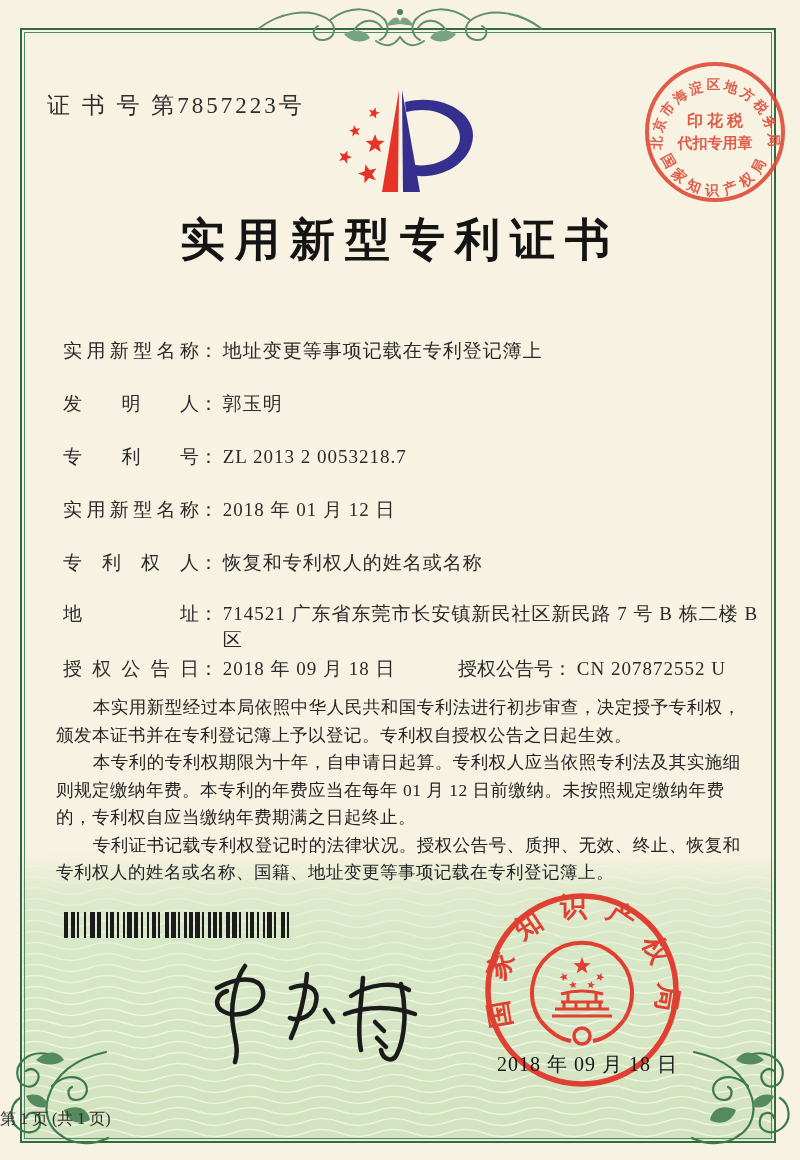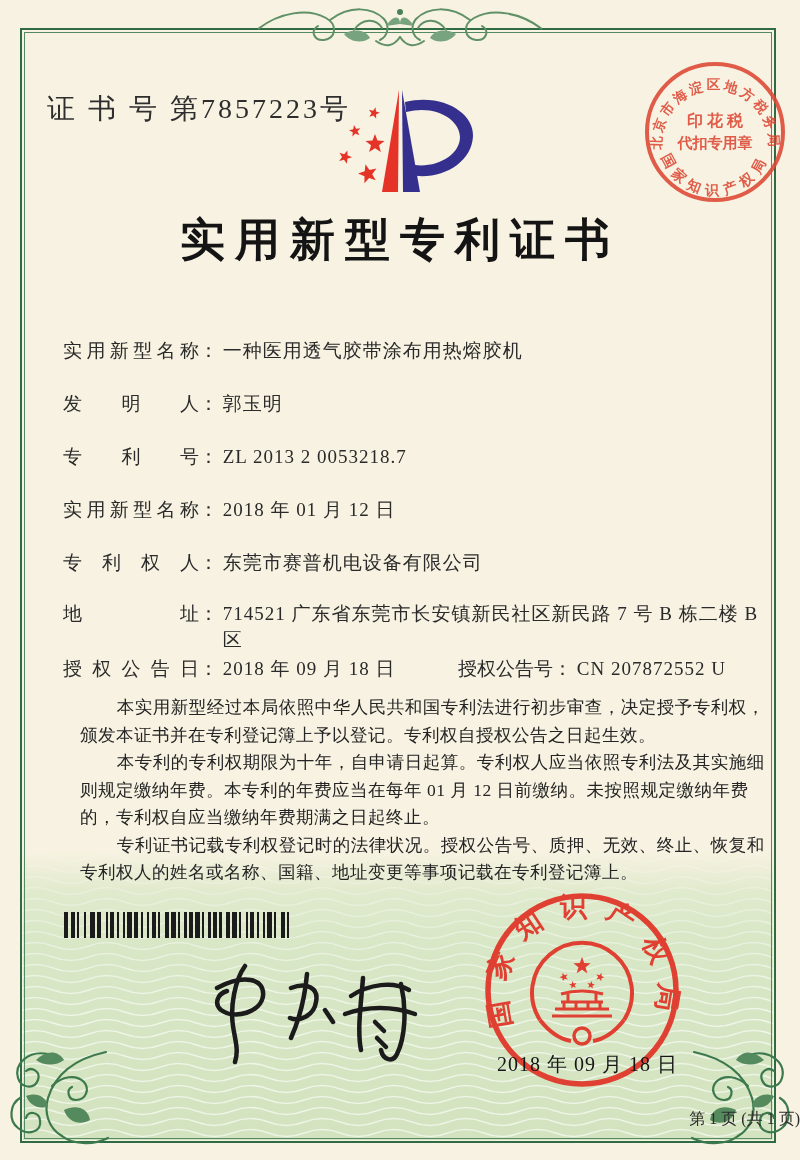--- a/index.html
+++ b/index.html
@@ -12,45 +12,45 @@
   .ornament{position:absolute;pointer-events:none;}
   .orn-top{left:258px;top:0;width:284px;height:54px;}
   .orn-bl{left:6px;top:1040px;width:112px;height:112px;}
   .orn-br{left:682px;top:1040px;width:112px;height:112px;transform:scaleX(-1);}
   
   .green-strip{position:absolute;left:23px;top:852px;right:27px;bottom:20px;
       background:linear-gradient(180deg, rgba(216,231,198,0) 0%, rgba(216,231,198,.75) 14%,
                  #d8e7c6 32%, #d3e3bf 100%);}
   .green-strip svg{position:absolute;inset:0;width:100%;height:100%;}
   
-  .cert-no{position:absolute;left:47px;top:90px;font-size:28px;letter-spacing:3px;color:#2e2e2e;}
+  .cert-no{position:absolute;left:47px;top:90px;font-size:23px;letter-spacing:3px;color:#2e2e2e;}
   .logo{position:absolute;left:322px;top:80px;width:160px;height:128px;}
   .stamp{position:absolute;left:628px;top:52px;width:172px;height:168px;opacity:.88;}
   .title{position:absolute;left:0;top:210px;width:100%;text-align:center;
          font-size:45px;font-weight:bold;letter-spacing:10px;color:#141414;}
   
   .fields{position:absolute;left:63px;top:0;width:700px;font-size:19px;color:#2a2a2a;}
   .frow{position:absolute;left:0;white-space:nowrap;}
   .flabel{display:inline-block;width:136px;text-align:justify;text-align-last:justify;
           vertical-align:top;}
   .fvalue{letter-spacing:1px;}
   .addr-val{display:inline-block;vertical-align:top;white-space:normal;width:548px;line-height:26px;}
   .grant-right{position:absolute;left:395px;top:0;white-space:nowrap;}
   
   .paras{position:absolute;left:56px;top:694px;width:700px;font-size:17.5px;
-         line-height:27.5px;letter-spacing:.5px;color:#242424;margin-left:24px;}
+         line-height:27.5px;letter-spacing:.5px;color:#242424;}
   .paras p{margin:0;text-indent:2.1em;}
   
   .barcode{position:absolute;left:64px;top:912px;height:26px;display:flex;}
   .issuer{position:absolute;left:66px;top:974px;font-family:"Liberation Sans",sans-serif;
           font-size:21px;line-height:39px;color:#1d1d1d;}
   .signature{position:absolute;left:185px;top:948px;width:252px;height:128px;}
   .seal{position:absolute;left:482px;top:888px;width:200px;height:210px;}
   .seal-date{position:absolute;left:497px;top:1051px;font-size:20px;letter-spacing:1px;color:#161616;}
-  .footer{position:absolute;left:0;top:1109px;width:100%;text-align:right;font-size:16px;color:#2c2c2c;}
+  .footer{position:absolute;left:0;top:1109px;width:100%;text-align:left;font-size:16px;color:#2c2c2c;}
   .star{fill:#e63327;}
 </style>
 </head>
 <body>
 
 <div class="page">
 
   <div class="green-strip">
     <svg id="waves" viewBox="0 0 752 288" preserveAspectRatio="none">
         <path d="M-6 6 q 18 -7 36 0 t 36 0 t 36 0 t 36 0 t 36 0 t 36 0 t 36 0 t 36 0 t 36 0 t 36 0 t 36 0 t 36 0 t 36 0 t 36 0 t 36 0 t 36 0 t 36 0 t 36 0 t 36 0 t 36 0 t 36 0 t 36 0 t 36 0" fill="none" stroke="#ffffff" stroke-width="1.6" opacity="0.18"></path>
@@ -158,37 +158,37 @@
     </text>
     <text x="87" y="74" text-anchor="middle" font-size="16" font-weight="bold" fill="#dd4734">印 花 税</text>
     <text x="87" y="96" text-anchor="middle" font-size="15" font-weight="bold" fill="#dd4734">代扣专用章</text>
   </svg>
 
   <div class="title">实用新型专利证书</div>
 
   <div class="fields">
     <div class="frow" style="top:338px">
       <span class="flabel">实用新型名称</span><span>：</span>
-      <span class="fvalue">一种医用透气胶带涂布用热熔胶机</span>
+      <span class="fvalue">地址变更等事项记载在专利登记簿上</span>
     </div>
     <div class="frow" style="top:391px">
       <span class="flabel">发明人</span><span>：</span>
       <span class="fvalue">郭玉明</span>
     </div>
     <div class="frow" style="top:444px">
       <span class="flabel">专利号</span><span>：</span>
       <span class="fvalue">ZL 2013 2 0053218.7</span>
     </div>
     <div class="frow" style="top:497px">
       <span class="flabel">实用新型名称</span><span>：</span>
       <span class="fvalue">2018 年 01 月 12 日</span>
     </div>
     <div class="frow" style="top:550px">
       <span class="flabel">专利权人</span><span>：</span>
-      <span class="fvalue">东莞市赛普机电设备有限公司</span>
+      <span class="fvalue">恢复和专利权人的姓名或名称</span>
     </div>
     <div class="frow" style="top:601px">
       <span class="flabel">地址</span><span>：</span>
       <span class="fvalue addr-val"><span>714521 广东省东莞市长安镇新民社区新民路 7 号 B 栋二楼 B</span><br>
         <span>区</span></span>
     </div>
     <div class="frow" style="top:656px;width:700px">
       <span class="flabel">授权公告日</span><span>：</span>
       <span class="fvalue">2018 年 09 月 18 日</span>
       <span class="grant-right">

